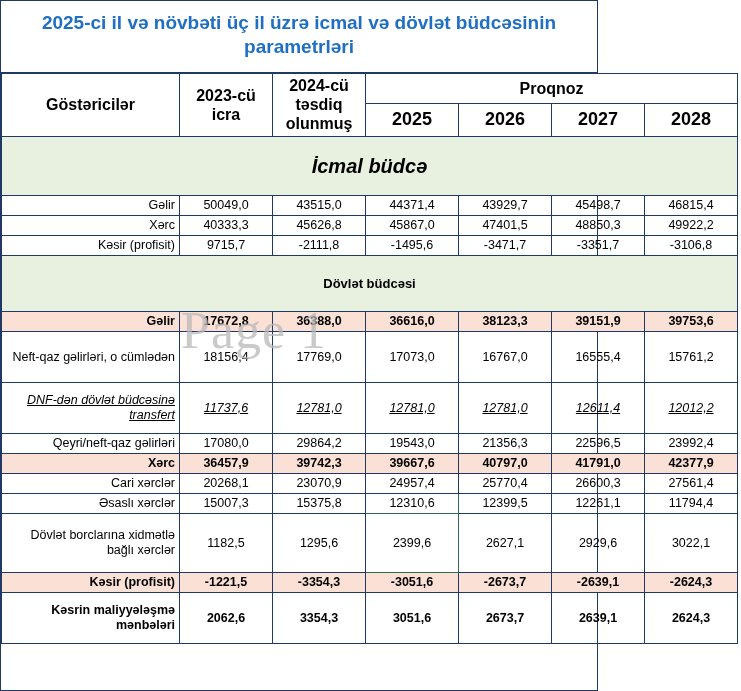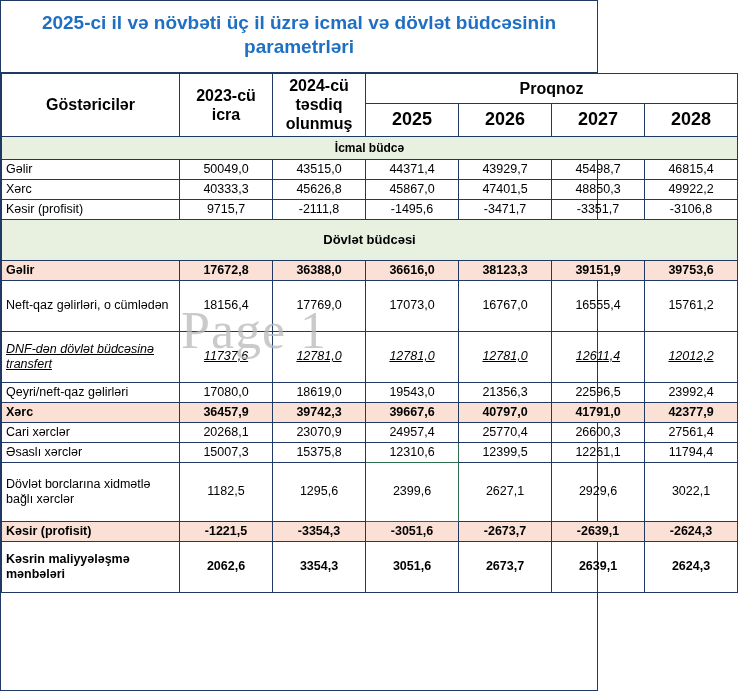--- a/index.html
+++ b/index.html
@@ -60,33 +60,34 @@
   }
   thead th {
     font-weight: bold;
     font-size: 16px;
     background: #ffffff;
   }
   .col-ind { width: 178px; }
   .col-num { width: 93px; }
 
   td.label {
-    text-align: left;
+    text-align: right;
   }
   tr.section td {
     background: #e8f0e0;
     font-weight: bold;
-    font-size: 12px;
-    padding: 4px;
+    font-size: 20px;
+    padding: 17px;
+    font-style: italic;
   }
   tr.section-sub td {
     background: #e8f0e0;
     font-weight: bold;
     font-size: 13px;
-    padding: 12px;
+    padding: 20px;
   }
   tr.hl td {
     background: #fbe0d5;
     font-weight: bold;
   }
   tr.tall td {
     height: 46px;
   }
   tr.tall2 td {
     height: 54px;
@@ -199,21 +200,21 @@
         <td>12781,0</td>
         <td>12781,0</td>
         <td>12781,0</td>
         <td>12611,4</td>
         <td>12012,2</td>
       </tr>
 
       <tr>
         <td class="label">Qeyri/neft-qaz gəlirləri</td>
         <td>17080,0</td>
-        <td>18619,0</td>
+        <td>29864,2</td>
         <td>19543,0</td>
         <td>21356,3</td>
         <td>22596,5</td>
         <td>23992,4</td>
       </tr>
 
       <tr class="hl">
         <td class="label">Xərc</td>
         <td>36457,9</td>
         <td>39742,3</td>

